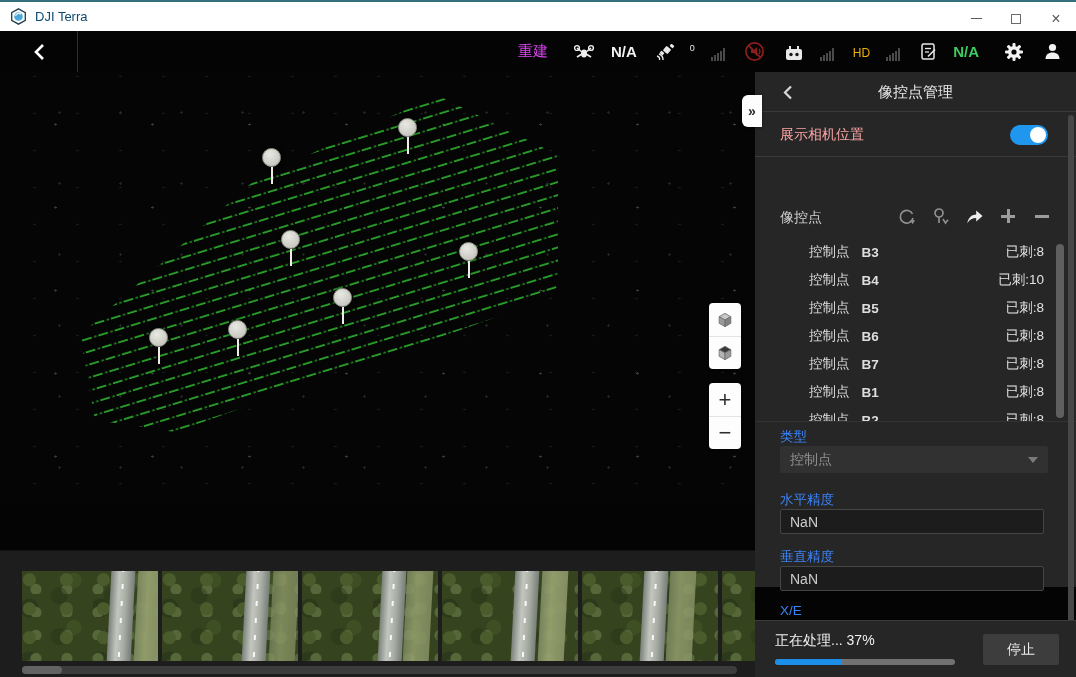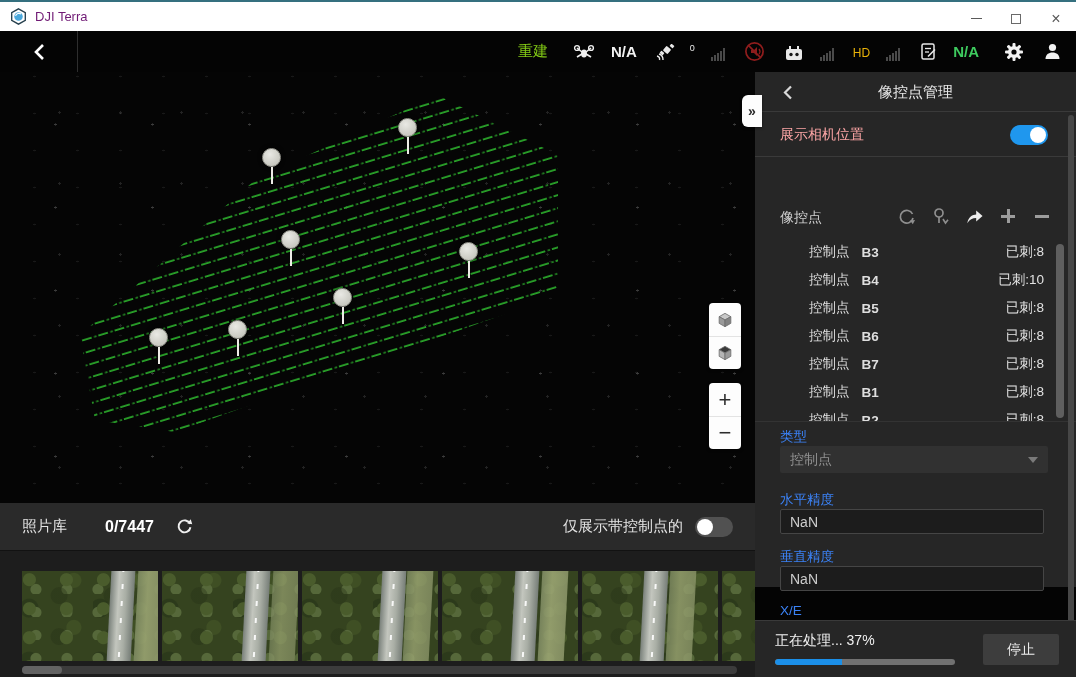--- a/index.html
+++ b/index.html
@@ -2,33 +2,33 @@
 <html><head>
 <meta charset="utf-8">
 <style>
   * { margin:0; padding:0; box-sizing:border-box; }
   html,body { width:1076px; height:677px; background:#000; font-family:"Liberation Sans","DejaVu Sans",sans-serif; }
   .stage { position:relative; width:1076px; height:677px; overflow:hidden; background:#040404; }
 
   
   .titlebar { position:absolute; left:0; top:0; width:1076px; height:31px; background:#ffffff; border-top:2px solid #35707f; display:flex; align-items:center; }
   .app-logo { width:17px; height:17px; margin-left:10px; }
-  .app-title { margin-left:8px; font-size:13px; color:#701a75; }
+  .app-title { margin-left:8px; font-size:13px; color:#0c4a6e; }
   .win-controls { position:absolute; right:0; top:2px; height:29px; display:flex; }
   .win-btn { width:40px; height:29px; display:flex; align-items:center; justify-content:center; cursor:pointer; }
   .min-glyph { width:11px; height:1px; background:#5a5a5a; display:block; }
   .max-glyph { width:10px; height:10px; border:1px solid #6a6a6a; display:block; }
   .close-glyph { font-size:16px; color:#5a5a5a; line-height:1; }
 
   
   .topbar { position:absolute; left:0; top:31px; width:1076px; height:41px; background:#040404; }
   .back-btn { position:absolute; left:22px; top:8px; width:34px; height:26px; display:flex; align-items:center; justify-content:center; cursor:pointer; }
   .topbar-divider { position:absolute; left:77px; top:0; width:1px; height:41px; background:#2e2e2e; }
   .topbar-right { position:absolute; right:14px; top:0; height:41px; display:flex; align-items:center; gap:19px; }
-  .rebuild { color:#84cc16; font-size:15px; cursor:pointer; margin-right:6px; }
+  .rebuild { color:#d946ef; font-size:15px; cursor:pointer; margin-right:6px; }
   .statgroup { display:flex; align-items:flex-end; gap:16px; height:18px; }
   .stat-label { color:#f2f2f2; font-size:15px; font-weight:bold; line-height:18px; }
   .stat-label.green { color:#3ecb5f; }
   .bars { display:inline-flex; align-items:flex-end; gap:1px; height:13px; }
   .bars i { display:block; width:2px; background:#4a4a4a; }
   .bars i:nth-child(1){height:4px;} .bars i:nth-child(2){height:6px;}
   .bars i:nth-child(3){height:8px;} .bars i:nth-child(4){height:10px;}
   .bars i:nth-child(5){height:13px;}
   .gnss-zero { color:#e8e8e8; font-size:9px; align-self:flex-start; margin-left:-2px; }
   .hd-text { color:#eab308; font-size:12px; font-weight:normal; line-height:16px; }
@@ -330,36 +330,20 @@
       <div class="tool-group zoom-group">
         <div class="tool-cell">
             <span class="zoom-glyph">+</span>
           </div>
         <div class="tool-cell">
             <span class="zoom-glyph">−</span>
           </div>
       </div>
     </div>
 
-    <div class="photobar">
-      <span class="lib-label">照片库</span>
-      <span class="counter">0/7447</span>
-      <span class="refresh-btn">
-        <svg width="17" height="17" viewBox="0 0 18 18">
-          <path d="M14.8 6.2 A6.3 6.3 0 1 0 15.3 9.8" fill="none" stroke="#f0f0f0" stroke-width="2"></path>
-          <polygon points="11.8,5.6 17.2,6.6 15.6,1.4" fill="#f0f0f0"></polygon>
-        </svg>
-      </span>
-      <div class="filter-wrap">
-        <span class="filter-label">仅展示带控制点的</span>
-        <div class="toggle off">
-            <div class="knob"></div>
-          </div>
-      </div>
-    </div>
 
     <div class="thumbs">
       <div class="thumbrow">
         <div class="thumb" style="--rx:64%; --lx:84%; --lo:.9;"></div>
         <div class="thumb" style="--rx:60%; --lx:80%; --lo:.7;"></div>
         <div class="thumb" style="--rx:57%; --lx:76%; --lo:.8;"></div>
         <div class="thumb" style="--rx:52%; --lx:72%; --lo:.9;"></div>
         <div class="thumb" style="--rx:44%; --lx:63%; --lo:.8;"></div>
         <div class="thumb" style="--rd:none;"></div>
       </div>

